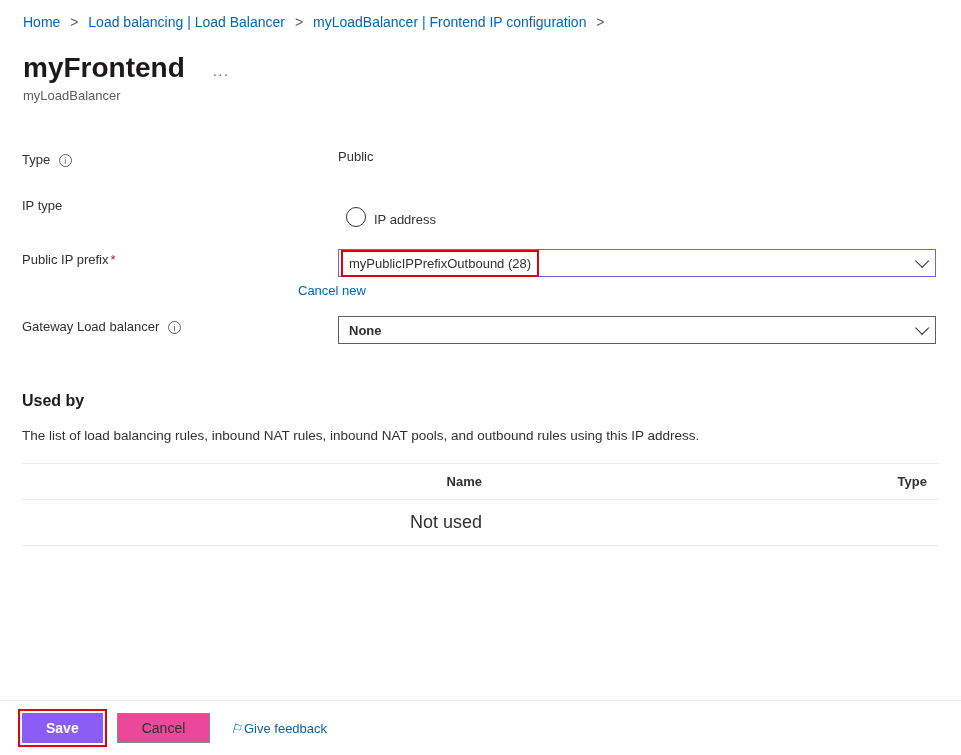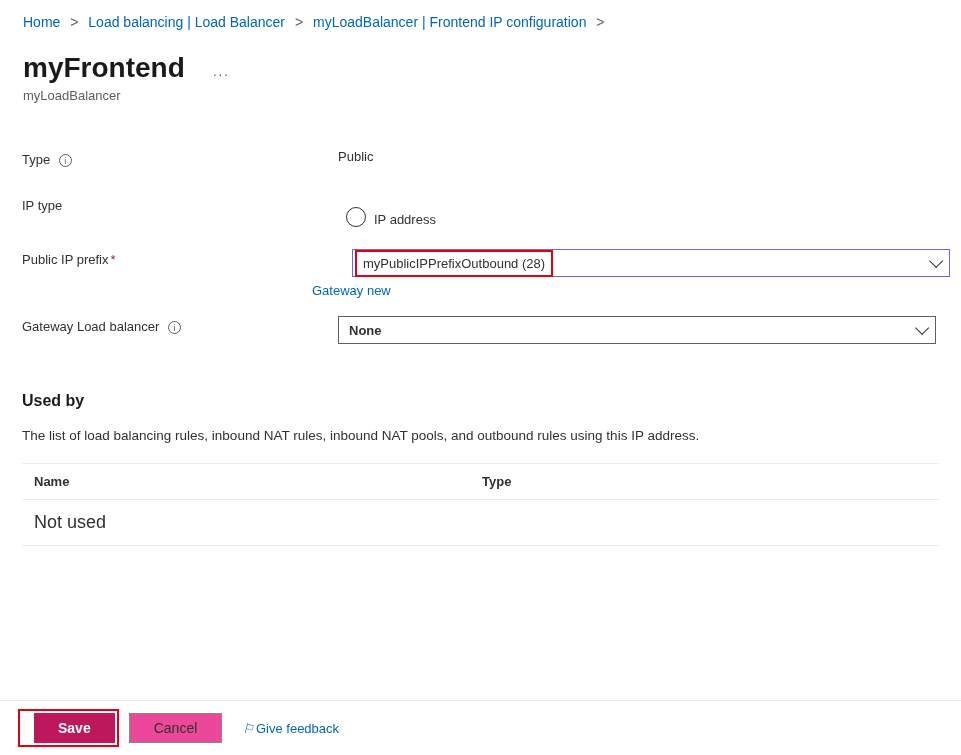--- a/index.html
+++ b/index.html
@@ -51,21 +51,21 @@
       margin-bottom: 20px;
     }
     .row .label {
       width: 316px;
       font-size: 13px;
       color: #323130;
       padding-top: 3px;
     }
     .row .control {
       flex: 1;
-      padding-right: 11px;
+      padding-right: 25px;
     }
     .info-icon {
       display:inline-block;
       width:13px;height:13px;
       border:1px solid #605e5c;
       border-radius:50%;
       text-align:center;
       font-size:9px;
       line-height:12px;
       color:#605e5c;
@@ -103,37 +103,38 @@
     .section-h {
       padding-left:22px; margin-top:48px; font-size:16px; font-weight:600; color:#1b1a19;
     }
     .section-p {
       padding-left:22px; margin-top:18px; font-size:13.5px; color:#323130;
     }
     .table {
       margin: 20px 22px 0 22px;
       border-top:1px solid #edebe9;
       border-bottom:1px solid #edebe9;
+      text-align:right;
     }
     .table-head {
       display:flex; padding:10px 12px; font-weight:600; color:#323130; font-size:13px;
       border-bottom:1px solid #edebe9;
     }
     .table-row { display:flex; padding:12px 12px; font-size:18px; color:#323130; }
     .col-name { flex:0 0 448px; }
     .col-type { flex:1; }
     .footer {
       position:absolute; left:0; bottom:0; width:100%;
       border-top:1px solid #edebe9;
       padding:12px 0 12px 22px;
       display:flex; align-items:center; gap:14px;
     }
     .btn-primary {
-      background:#be185d; color:#fff; border:none; height:30px;
-      padding:0 24px; font-size:14px; font-weight:600; cursor:pointer;margin-left:12px;
+      background:#8b5cf6; color:#fff; border:none; height:30px;
+      padding:0 24px; font-size:14px; font-weight:600; cursor:pointer;
     }
     .btn-secondary {
       background:#ec4899; color:#323130; border:1px solid #8a8886; height:30px;
       padding:0 24px; font-size:14px; font-weight:400; cursor:pointer;
     }
     .btn-primary-wrap { outline:2px solid #e3000f; outline-offset:2px; display:inline-block; }
     .feedback-link { color:#0067b8; font-size:13px; text-decoration:none; display:inline-flex; align-items:center; gap:2px; margin-left:6px; }
     .megaphone { font-style:italic; font-size:13px; }
     .row.type-row { margin-bottom: 28px; }
     .row.iptype-row { margin-bottom: 22px; }
@@ -183,21 +184,21 @@
     <div class="label">
       <span>Public IP prefix</span><span class="required">*</span>
     </div>
     <div class="control">
       <div style="display:flex; width:598px;margin-left:40px;">
         <div class="select selected" style="width:598px;">
           <span class="hl-red-thin" style="display:inline-block; padding:4px 6px; margin:-4px -6px;">myPublicIPPrefixOutbound (28)</span>
           <span class="chev"></span>
         </div>
       </div>
-      <a href="#" class="create-link">Gateway new</a>
+      <a href="#" class="create-link">Cancel new</a>
     </div>
   </div>
 
   <div class="row">
     <div class="label">
       <span>Gateway Load balancer</span>
       <span class="info-icon">i</span>
     </div>
     <div class="control">
       <div class="select" style="width:598px;">

